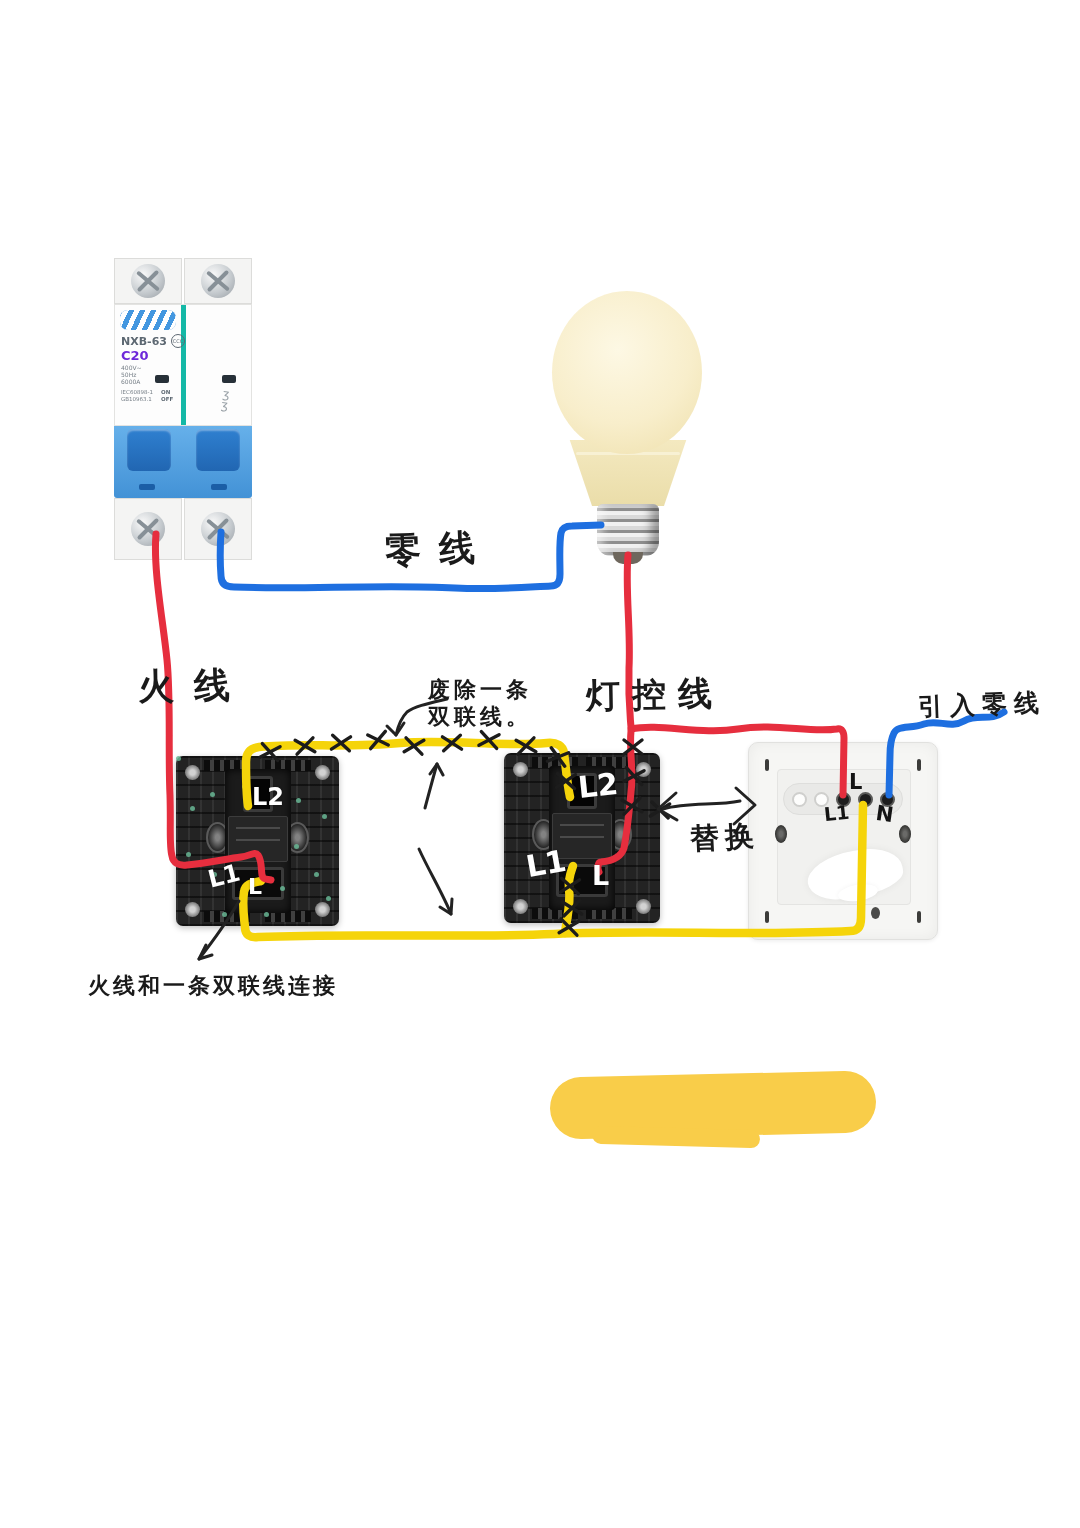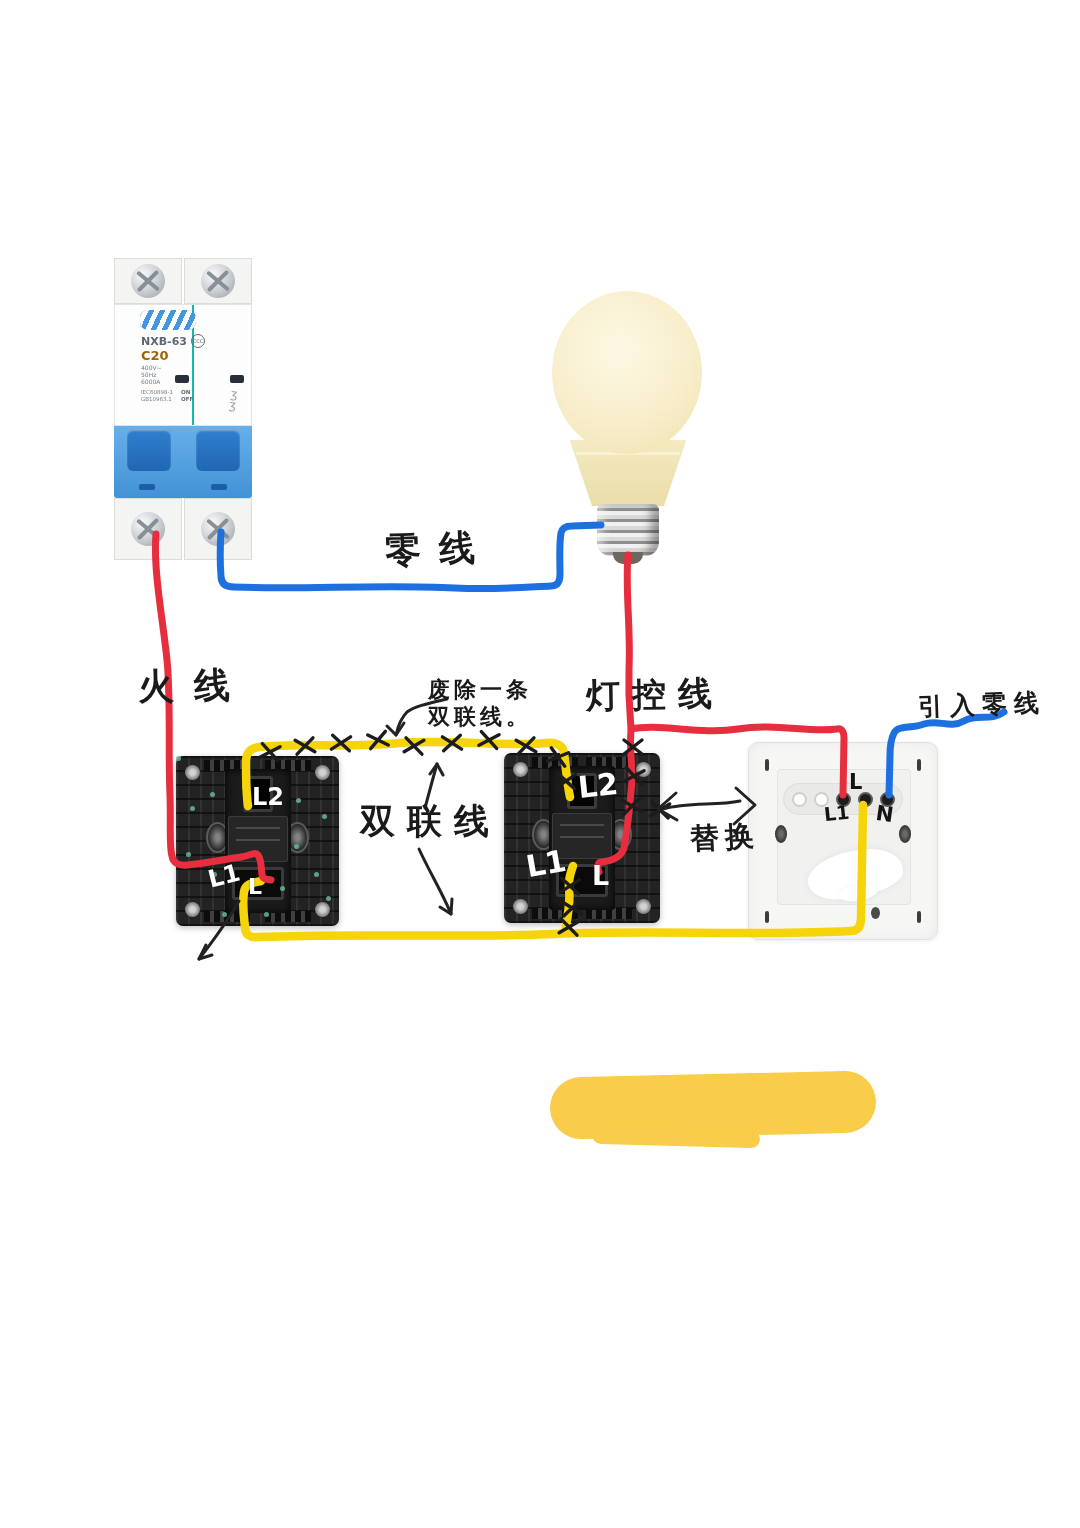--- a/index.html
+++ b/index.html
@@ -11,28 +11,28 @@
   .brk{left:114px;top:258px;width:138px;height:302px;}
   .brk-row{position:absolute;left:0;width:100%;display:flex;gap:2px;}
   .brk-term{flex:1;background:#f4f4f3;border:1px solid #dcdcda;display:flex;align-items:center;justify-content:center;}
   .screw{width:34px;height:34px;border-radius:50%;position:relative;
          background:radial-gradient(circle at 35% 32%,#fafafa,#c7ccd0 55%,#969ca2);}
   .screw::before,.screw::after{content:"";position:absolute;left:3px;right:3px;top:50%;height:4px;margin-top:-2px;
          background:#879097;border-radius:2px;}
   .screw::before{transform:rotate(40deg);} .screw::after{transform:rotate(-45deg);}
   .brk-mid{position:absolute;top:46px;height:122px;left:0;width:100%;display:flex;background:#fdfdfd;border:1px solid #e3e3e1;box-sizing:border-box;}
   .pole{flex:1;position:relative;}
-  .pole.left{border-right:2px solid #14b8a6;margin-left:20px;}
+  .pole.left{border-right:5px solid #14b8a6;}
   .brk-logo{position:absolute;left:5px;top:5px;width:56px;height:20px;border-radius:8px;background:#4397e0;overflow:hidden;}
   .brk-logo::after{content:"";position:absolute;inset:0;
       background:repeating-linear-gradient(115deg,transparent 0 3px,#fff 3px 8px,transparent 8px 10px);}
   .brk-model{position:absolute;left:6px;top:30px;font-size:11px;font-weight:bold;color:#5d6872;letter-spacing:0;}
   .brk-cert{position:absolute;left:56px;top:29px;width:12px;height:12px;border:1px solid #5d6872;border-radius:50%;
             font-size:5px;color:#5d6872;display:flex;align-items:center;justify-content:center;}
-  .brk-rating{position:absolute;left:6px;top:43px;font-size:13px;font-weight:bold;color:#a16207;}
+  .brk-rating{position:absolute;left:6px;top:43px;font-size:13px;font-weight:bold;color:#6d28d9;}
   .brk-specs{position:absolute;left:6px;top:59px;font-size:6px;line-height:7px;color:#767f87;}
   .brk-stds{position:absolute;left:6px;top:84px;font-size:5.5px;line-height:7px;color:#767f87;}
   .brk-onoff{position:absolute;left:46px;top:84px;font-size:5.5px;line-height:7px;color:#5d6872;font-weight:bold;}
   .brk-window{position:absolute;width:14px;height:8px;background:#273038;border-radius:2px;top:70px;left:40px;}
   .pole.right .brk-window{top:70px;left:36px;}
   .brk-squiggle{position:absolute;left:36px;top:84px;font-size:12px;color:#9aa2a8;transform:rotate(8deg);line-height:11px;}
   .brk-toggle{position:absolute;top:168px;height:72px;left:0;width:100%;
       background:linear-gradient(#66b0ea,#4392d6);display:flex;justify-content:space-around;border-radius:0 0 3px 3px;}
   .handle{width:44px;height:42px;margin-top:3px;border-radius:6px;background:linear-gradient(#2f80d0,#2166b2);
       box-shadow:inset 0 2px 2px rgba(255,255,255,.35);}
@@ -305,22 +305,22 @@
   </svg>
 
   <div class="abs hw" style="left:385px;top:525px;font-size:36px;letter-spacing:18px;transform:rotate(-2deg);">零线</div>
   <div class="abs hw" style="left:138px;top:662px;font-size:36px;letter-spacing:20px;transform:rotate(-1deg);">火线</div>
   <div class="abs hw" style="left:586px;top:672px;font-size:34px;letter-spacing:12px;transform:rotate(-1deg);">灯控线</div>
   <div class="abs hw" style="left:918px;top:688px;font-size:25px;letter-spacing:7px;transform:rotate(-2deg);">引入零线</div>
   <div class="abs hw" style="left:428px;top:676px;font-size:22px;letter-spacing:4px;line-height:27px;">
     <div>废除一条</div>
     <div>双联线。</div>
   </div>
-  <div class="abs hw" style="left:360px;top:798px;font-size:35px;letter-spacing:12px;">双联线</div>
   <div class="abs hw" style="left:690px;top:818px;font-size:29px;letter-spacing:6px;transform:rotate(-3deg);">替换</div>
+  <div class="abs hw" style="left:88px;top:971px;font-size:22px;letter-spacing:3px;">火线和一条双联线连接</div>
 
   <div class="abs term-label" style="left:252px;top:783px;font-size:24px;">L2</div>
   <div class="abs term-label" style="left:208px;top:862px;font-size:24px;transform:rotate(-14deg);">L1</div>
   <div class="abs term-label" style="left:248px;top:874px;font-size:22px;">L</div>
 
   <div class="abs term-label" style="left:578px;top:768px;font-size:30px;transform:rotate(-6deg);">L2</div>
   <div class="abs term-label" style="left:526px;top:846px;font-size:30px;transform:rotate(-10deg);">L1</div>
   <div class="abs term-label" style="left:592px;top:860px;font-size:27px;">L</div>
 
   <div class="abs smart-label" style="left:849px;top:770px;font-size:21px;">L</div>

